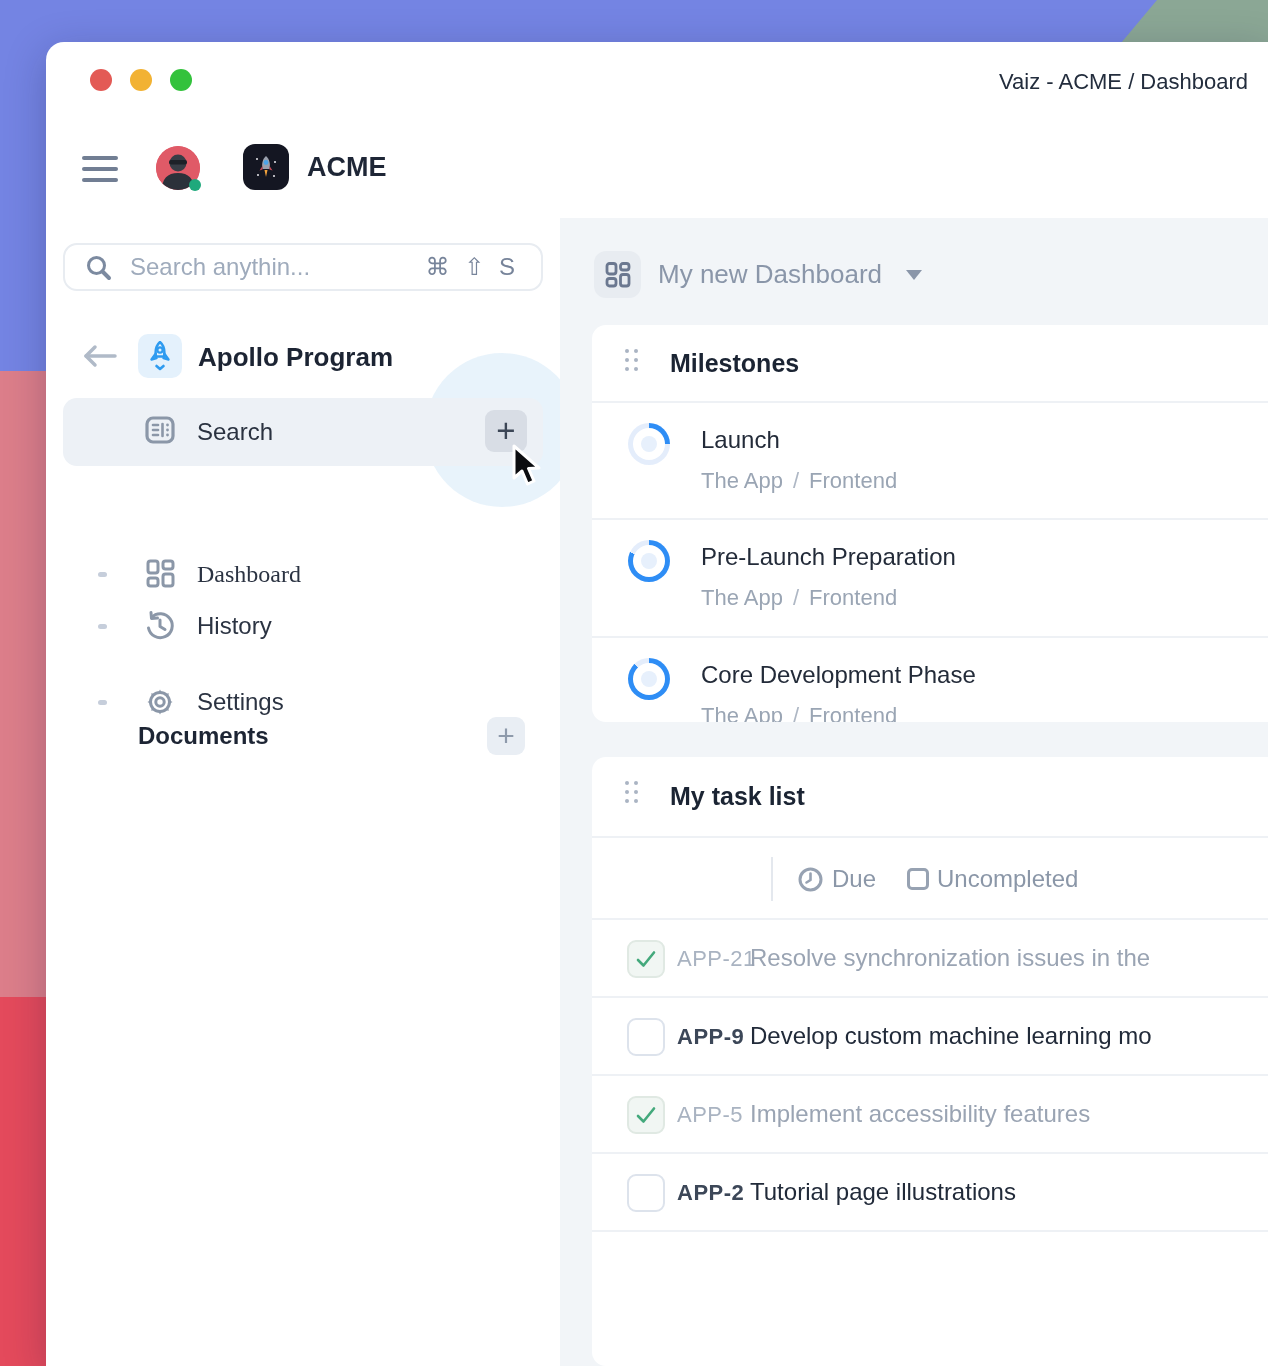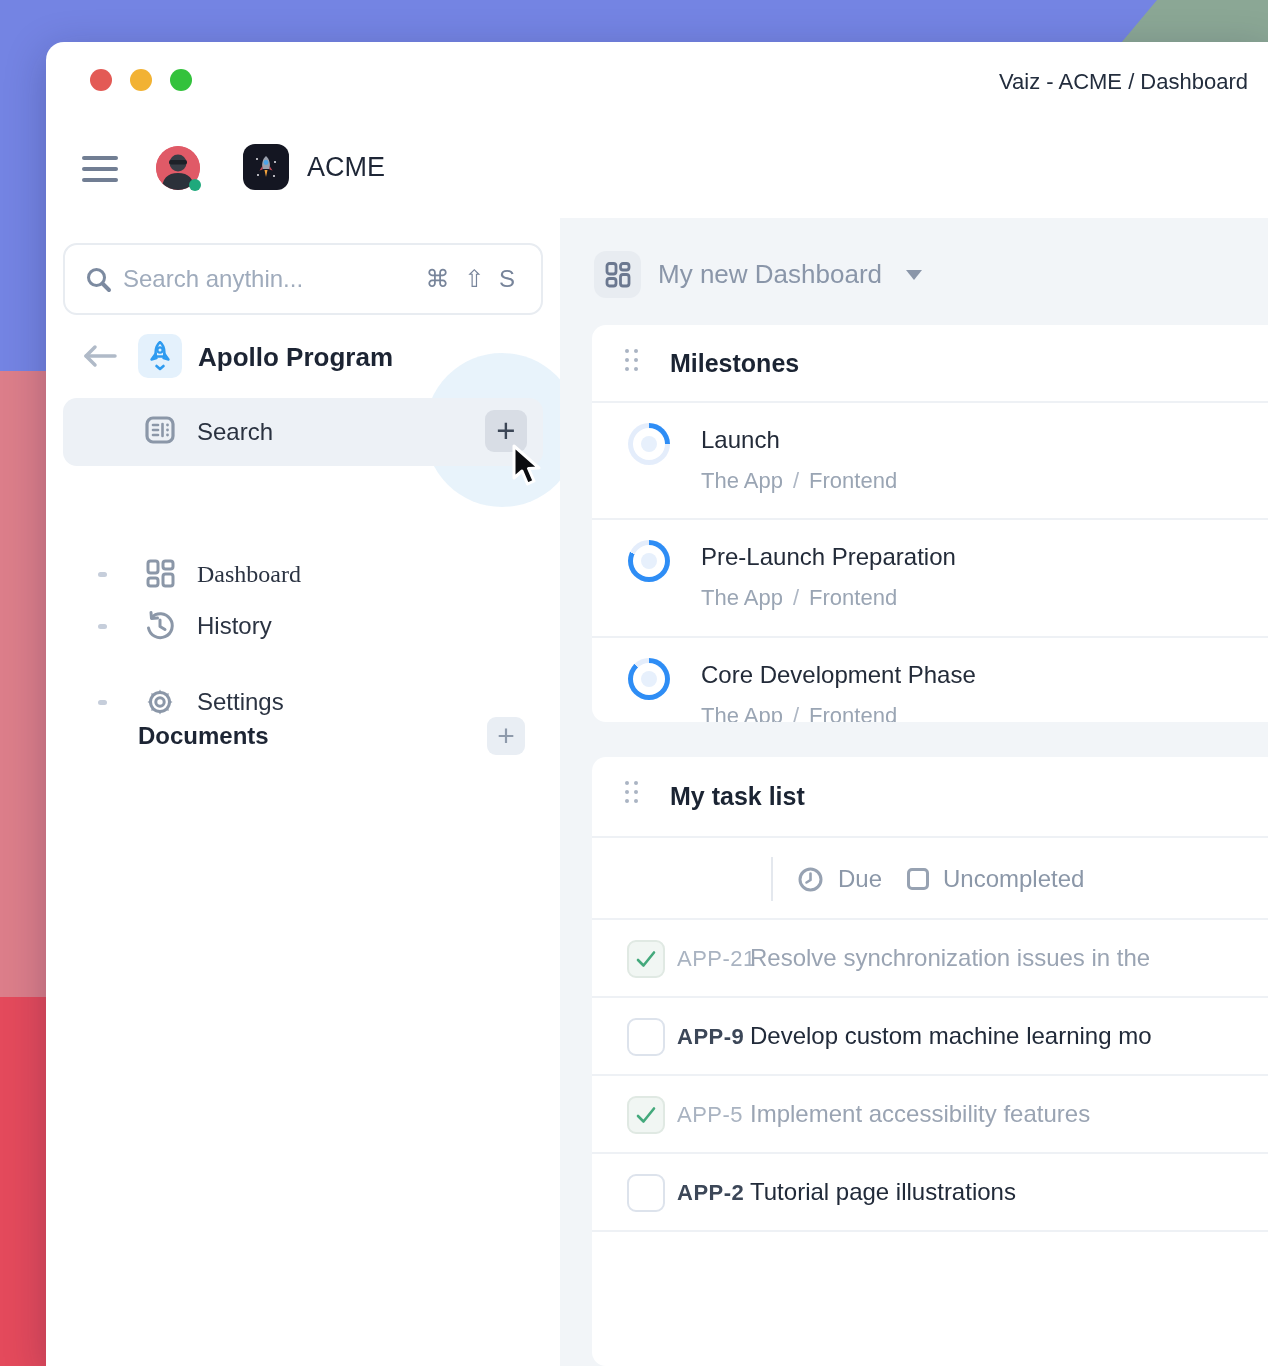--- a/index.html
+++ b/index.html
@@ -32,26 +32,26 @@
   .hamburger span { height:4px; border-radius:2px; background:#717e93; }
 
   .avatar { position:absolute; left:110px; top:104px; width:44px; height:44px; border-radius:50%;
             background:#e05a67; overflow:hidden; }
   .avatar svg { position:absolute; left:0; top:0; }
   .presence { position:absolute; left:143px; top:137px; width:12px; height:12px; border-radius:50%;
               background:#1fa97c; }
 
   .ws-logo { position:absolute; left:197px; top:102px; width:46px; height:46px; border-radius:12px;
              background:#141622; display:flex; align-items:center; justify-content:center; }
-  .ws-name { position:absolute; left:261px; top:110px; font-size:27px; font-weight:normal; color:#1e2636; }
-
-  
-  .search { position:absolute; left:17px; top:201px; width:480px; height:72px;
+  .ws-name { position:absolute; left:261px; top:110px; font-size:27px; font-weight:bold; color:#1e2636; }
+
+  
+  .search { position:absolute; left:17px; top:201px; width:480px; height:48px;
             background:#fff; border:2px solid #e8ecf1; border-radius:14px;
-            display:flex; align-items:center; padding:0 22px 0 20px; gap:11px; cursor:text; }
+            display:flex; align-items:center; padding:0 22px 0 20px; gap:18px; cursor:text; }
   .search .ph { flex:1; font-size:24px; color:#9fabbc; white-space:nowrap; overflow:hidden; }
   .search .kbd { font-size:24px; color:#77849a; letter-spacing:4px; white-space:nowrap; }
 
   .back-arrow { position:absolute; left:35px; top:301px; cursor:pointer; }
 
   .proj-chip { position:absolute; left:92px; top:292px; width:44px; height:44px; border-radius:10px;
                background:#e4f1fc; display:flex; align-items:center; justify-content:center; cursor:pointer; }
   .proj-name { position:absolute; left:152px; top:300px; font-size:26px; font-weight:bold; color:#1c2433; cursor:pointer; }
 
   .halo { position:absolute; left:379px; top:311px; width:154px; height:154px; border-radius:50%;
@@ -113,21 +113,21 @@
   
   .filters { position:absolute; left:0; top:81px; width:100%; height:82px; border-bottom:2px solid #eef1f5; }
   .chip { position:absolute; left:14px; top:17px; height:48px; display:flex; align-items:center;
           gap:13px; padding:0 17px 0 14px; border-radius:10px; cursor:pointer;
           font-size:24px; color:#8b97a8; }
   .chip.active { background:#e2eefb; color:#1f2937; font-weight:bold; }
   .assigned-ico { width:24px; height:24px; border-radius:5px; background:#2e8df5;
                   display:flex; flex-direction:column; justify-content:center; gap:3px; padding:0 4px; }
   .assigned-ico i { height:3px; border-radius:1px; background:#fff; }
   .filter-div { position:absolute; left:179px; top:19px; width:2px; height:44px; background:#e4e8ee; }
-  .filter { position:absolute; top:17px; height:48px; display:flex; align-items:center; gap:14px;
+  .filter { position:absolute; top:17px; height:48px; display:flex; align-items:center; gap:8px;
             font-size:24px; color:#8b97a8; cursor:pointer; }
   .filter.due { left:205px; } .filter.uncompleted { left:315px; }
   .sq-ico { width:22px; height:22px; border-radius:5px; border:3px solid #97a2b2; }
 
   .task-row { position:absolute; left:0; width:100%; height:78px; border-bottom:2px solid #eef1f5; cursor:pointer; }
   .task-row.t0{top:163px;} .task-row.t1{top:241px;} .task-row.t2{top:319px;} .task-row.t3{top:397px;}
   .checkbox { position:absolute; left:35px; top:20px; width:38px; height:38px; border-radius:9px;
               background:#fff; border:2px solid #dde3ec; display:flex; align-items:center; justify-content:center;
               cursor:pointer; }
   .task-row .checkbox svg { display:none; }

